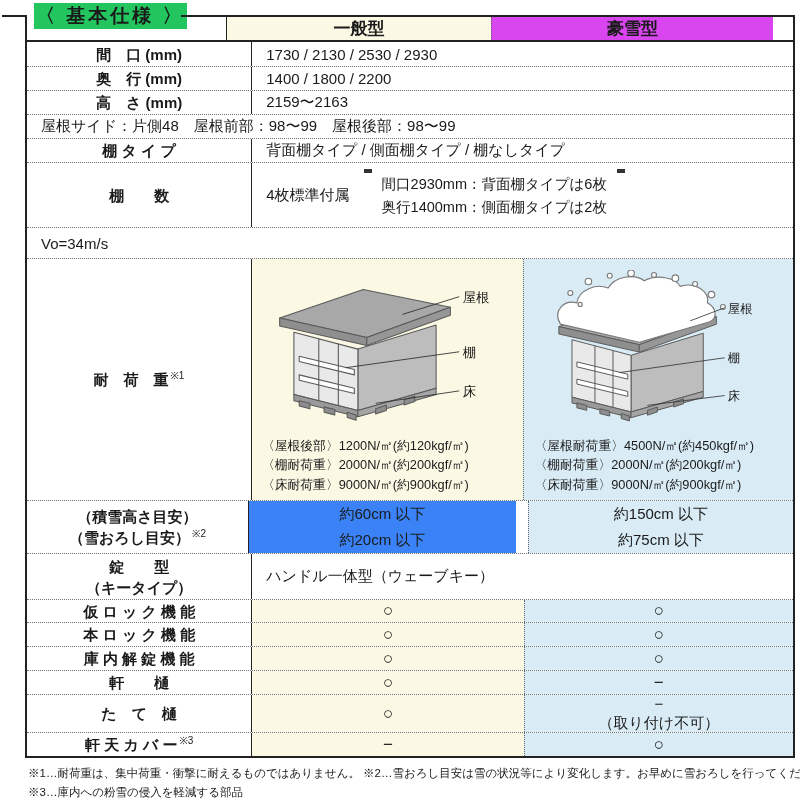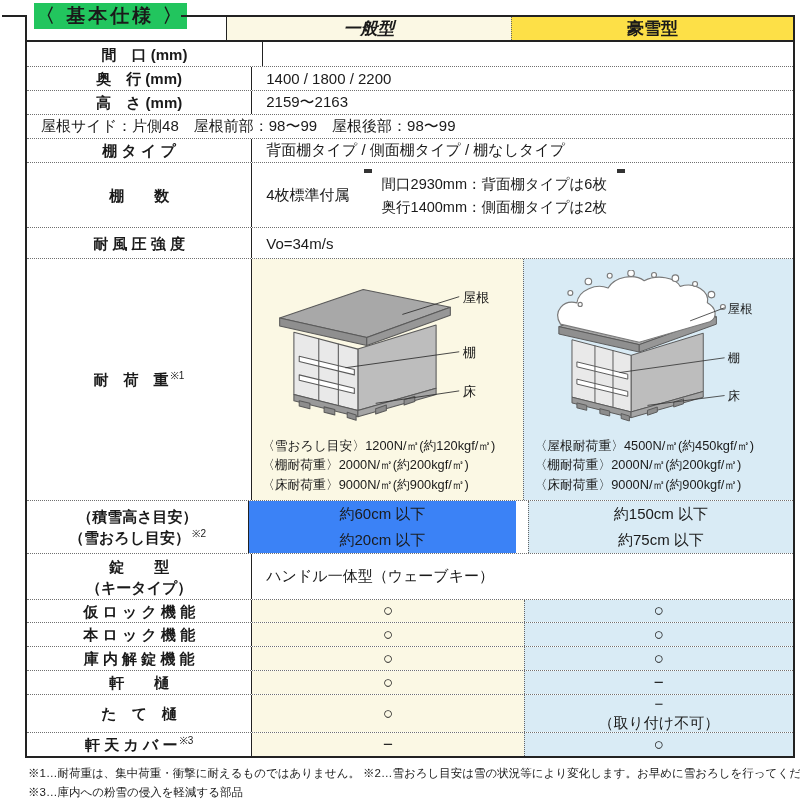--- a/index.html
+++ b/index.html
@@ -12,21 +12,21 @@
   .page-title { position: absolute; left: 34px; top: 3px; font-size: 19px; font-weight: bold; letter-spacing: 3px; z-index: 3; background: #22c55e; padding: 0 2px; }
   .title-line { position: absolute; left: 181px; top: 15px; width: 614px; border-top: 2px solid #222; z-index: 3; }
 
   
   .spec-table { position: absolute; left: 25px; top: 15px; width: 770px;
                 border-left: 2px solid #222; border-right: 2px solid #222; border-bottom: 2px solid #222; }
 
   .header-row { display: flex; height: 27px; border-bottom: 2px solid #222; }
   .header-row .corner { width: 200px; border-right: 1px solid #222; }
   .hc { display: flex; align-items: center; justify-content: center; font-size: 17px; font-weight: bold; border-top: 2px solid #222; }
-  .hc.cg { width: 284px; font-style: italic; }
+  .hc.cg { width: 264px; }
   .hc.cs { width: 282px; border-left: 1px dotted #666; }
 
   .row { display: flex; width: 100%; border-top: 1px dotted #707070; }
   .row.first { border-top: none; }
   .h23{height:23px}.h24{height:24px}.h31{height:31px}.h38{height:38px}
   .h46{height:46px}.h53{height:53px}.h65{height:65px}.h242{height:242px}
 
   .label { width: 236px; border-right: 1px solid #222; display: flex; flex-direction: column;
            align-items: center; justify-content: center; text-align: center;
            font-weight: bold; font-size: 15px; line-height: 1.4; }
@@ -65,26 +65,29 @@
 
   <div class="title-dash"></div>
   <div class="page-title">〈 基本仕様 〉</div>
   <div class="title-line"></div>
 
   <div class="spec-table">
 
     <div class="header-row">
       <div class="corner"></div>
       <div class="hc cg bg-g" style="background: rgb(251, 248, 228);">一般型</div>
-      <div class="hc cs bg-s" style="background: #fde047;">豪雪型</div>
+      <div class="hc cs bg-s" style="background: #d946ef;">豪雪型</div>
     </div>
 
     <div class="row h24 first">
       <div class="label">
           <span>間　口 (mm)</span>
+        </div>
+      <div class="span-cell">
+          <span>1730 / 2130 / 2530 / 2930</span>
         </div>
     </div>
 
     <div class="row h24">
       <div class="label">
           <span>奥　行 (mm)</span>
         </div>
       <div class="span-cell">
           <span>1400 / 1800 / 2200</span>
         </div>
@@ -125,23 +128,20 @@
           <div class="bracket-note">
             <div>間口2930mm：背面棚タイプは6枚</div>
             <div>奥行1400mm：側面棚タイプは2枚</div>
           </div>
           <div class="bk br"></div>
         </div>
       </div>
     </div>
 
     <div class="row h31">
-      <div class="label">
-          <span>耐 風 圧 強 度</span>
-        </div>
       <div class="span-cell">
           <span>Vo=34m/s</span>
         </div>
     </div>
 
     <div class="row h242">
       <div class="label">
         <div><span>耐　荷　重</span><sup>※1</sup></div>
       </div>
 
@@ -170,21 +170,21 @@
               <line x1="214" y1="30" x2="150" y2="50"></line>
               <line x1="214" y1="92" x2="86" y2="110"></line>
               <line x1="214" y1="136" x2="120" y2="150"></line>
             </g>
             <text class="shed-label" x="218" y="36">屋根</text>
             <text class="shed-label" x="218" y="98">棚</text>
             <text class="shed-label" x="218" y="142">床</text>
           </svg>
         </div>
         <div class="load-lines">
-          <div>〈雪おろし目安〉1200N/㎡(約120kgf/㎡)</div>
+          <div>〈屋根後部〉1200N/㎡(約120kgf/㎡)</div>
           <div>〈棚耐荷重〉2000N/㎡(約200kgf/㎡)</div>
           <div>〈床耐荷重〉9000N/㎡(約900kgf/㎡)</div>
         </div>
       </div>
 
       <div class="scell bg-s loads" style="background: rgb(217, 235, 245);">
         <div class="diagram">
           <svg viewBox="0 0 270 195" xmlns="http://www.w3.org/2000/svg">
             <g transform="translate(0,15)" stroke="#5a5a5a" stroke-width="1.2" stroke-linejoin="round">
               <polygon points="100,89 188,62 188,133 100,158" fill="#bdbdbd"></polygon>

